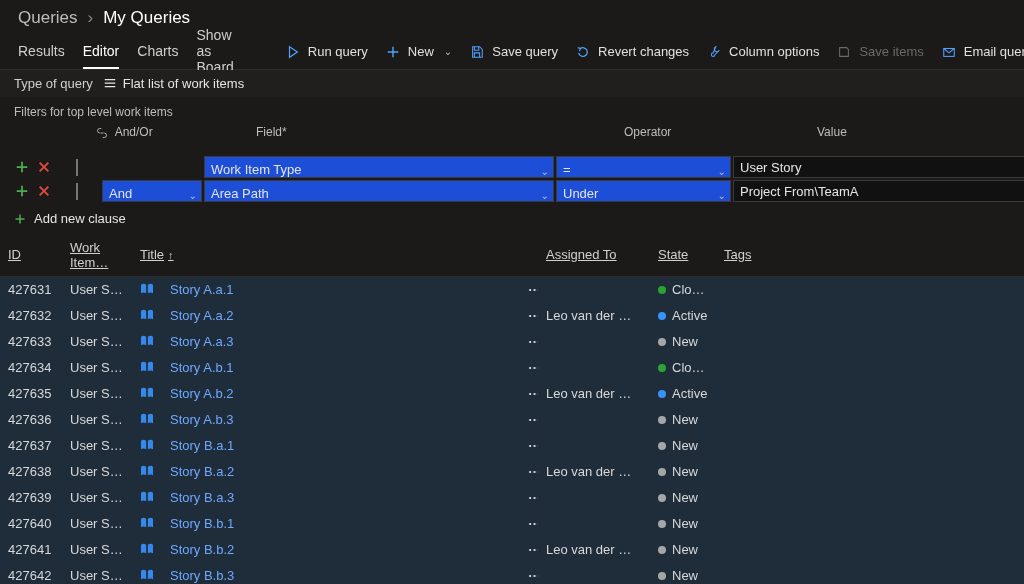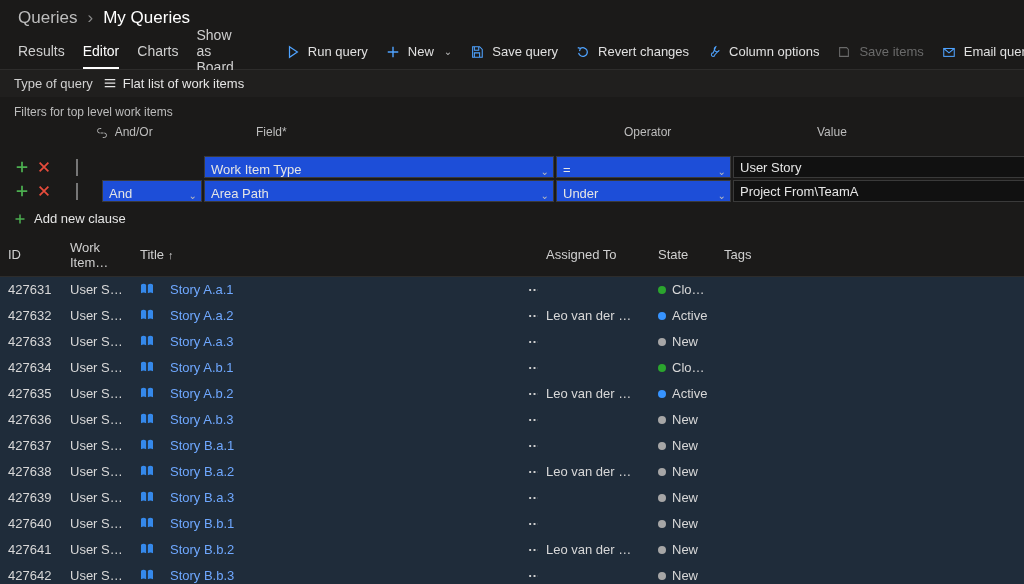--- a/index.html
+++ b/index.html
@@ -38,21 +38,21 @@
   .addx { display: flex; gap: 6px; align-items: center; }
   .chk { width: 14px; height: 14px; border: 1px solid #777; background: #111; }
   .dd { position: relative; width: 100%; height: 22px; background: #1d4ed8; border: 1px solid #3a3a3a; display: flex; align-items: flex-end; padding: 0 18px 0 6px; font-size: 13px; color: #e5e5e5; cursor: pointer; }
   .dd .arrow { position: absolute; right: 4px; font-size: 10px; color: #bdbdbd; }
   .txt { width: 100%; height: 22px; background: #111; border: 1px solid #3a3a3a; display: flex; align-items: center; padding: 0 6px; font-size: 13px; color: #e5e5e5; }
   .addclause { display: inline-flex; align-items: center; gap: 8px; color: #e5e5e5; cursor: pointer; margin-top: 8px; font-size: 13px; }
 
   
   .grid { flex: 1 1 auto; overflow: hidden; }
   .grid table { width: 100%; border-collapse: collapse; table-layout: fixed; }
-  .grid th { text-align: left; font-weight: 400; font-size: 13px; color: #d0d0d0; padding: 6px 8px 6px 8px; background: #1b1a19; border-bottom: 1px solid #2d2c2b; }
+  .grid th { text-align: left; font-weight: 400; font-size: 13px; color: #d0d0d0; padding: 6px 8px 6px 8px; background: #1b1a19; border-bottom: 1px solid #2d2c2b; text-decoration: underline; }
   .grid td { padding: 4px 8px; font-size: 13px; color: #d8d8d8; height: 26px; vertical-align: middle; white-space: nowrap; overflow: hidden; text-overflow: ellipsis; }
   .grid tr.row { background: #1f2c3a; }
   .grid tr.row.alt { background: #1f2c3a; }
   .title-cell { display: flex; align-items: center; gap: 16px; }
   .witicon { width: 14px; height: 12px; display: inline-block; }
   .witicon svg { width: 14px; height: 12px; }
   .title-link { color: #6fa8ff; }
   .statedot { width: 8px; height: 8px; border-radius: 50%; display: inline-block; margin-right: 6px; vertical-align: middle; }
   .ellips { cursor: pointer; color: #d0d0d0; letter-spacing: 1px; font-weight: bold; }
   .sortasc { font-size: 11px; margin-left: 4px; }

